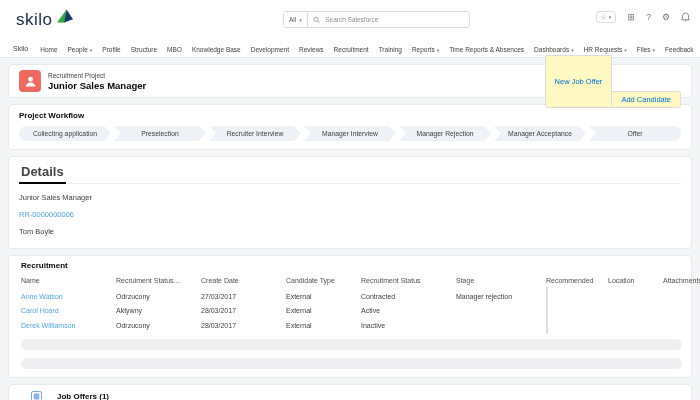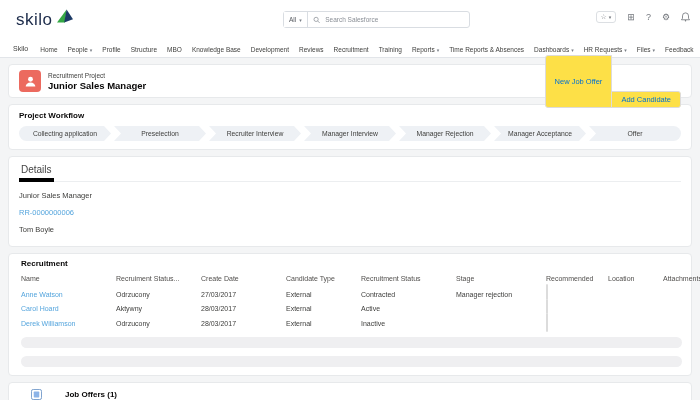--- a/index.html
+++ b/index.html
@@ -42,58 +42,58 @@
   .content { padding:6px 8px; }
   .card { background:#fff; border:1px solid #e7e9eb; border-radius:4px; margin-bottom:6px; }
   
   .record-header { display:flex; align-items:center; justify-content:space-between; padding:5px 10px; height:34px; }
   .rec-left { display:flex; align-items:center; gap:7px; }
   .rec-icon { width:22px; height:22px; border-radius:4px; background:#ec6a5f;
     display:flex; align-items:center; justify-content:center; }
   .entity { font-size:6.5px; color:#3e3e3c; }
   .title { font-size:9.5px; font-weight:bold; color:#080707; margin-top:1px; }
   .btn-group { display:flex; }
-  .btn { font-size:7.5px; color:#0070d2; background:#fde047; border:1px solid #dddbda;
+  .btn { font-size:7.5px; color:#0070d2; background:#fef9c3; border:1px solid #dddbda;
     padding:3px 9px; margin-left:-1px; cursor:pointer; font-family:inherit; white-space:nowrap; }
   .btn:first-child { border-radius:3px 0 0 3px; }
   .btn:last-child { border-radius:0 3px 3px 0;margin-top:36px; }
   
   .workflow { padding:6px 10px 8px; }
   .sec-title { font-size:8px; font-weight:bold; color:#080707; }
   .stages { display:flex; gap:3px; margin-top:6px; }
   .stage { flex:1; height:15px; background:#eef1f5; color:#3e3e3c; font-size:6.8px;
     display:flex; align-items:center; justify-content:center; cursor:pointer; white-space:nowrap;
     clip-path:polygon(0 0, calc(100% - 7px) 0, 100% 50%, calc(100% - 7px) 100%, 0 100%, 7px 50%); }
   .stage.first { clip-path:polygon(0 0, calc(100% - 7px) 0, 100% 50%, calc(100% - 7px) 100%, 0 100%);
     border-radius:8px 0 0 8px; }
   .stage.last { clip-path:polygon(0 0, 100% 0, 100% 100%, 0 100%, 7px 50%); border-radius:0 8px 8px 0; }
   
   .details { padding:5px 10px 8px; }
   .tabrow { border-bottom:1px solid #eceef0; display:flex; }
-  .dtab { font-size:10px; font-weight:normal; color:#444; padding:2px 2px 3px;
-    border-bottom:4px solid #000000; margin-bottom:-1px; cursor:pointer; }
+  .dtab { font-size:13px; font-weight:bold; color:#444; padding:2px 2px 3px;
+    border-bottom:2px solid #000000; margin-bottom:-1px; cursor:pointer; }
   .fields { display:flex; margin-top:5px; }
   .fcol { width:50%; display:flex; flex-direction:column; }
   .fval { font-size:7.5px; color:#3e3e3c; padding:4px 0 4px; }
   .fval.link { color:#55a5dd; cursor:pointer; }
   
   .candidates { padding:5px 0 8px; }
   .candidates .sec-title { padding:0 12px; }
   .tbl { margin-top:4px; }
   .thead, .trow { display:grid; grid-template-columns:95px 85px 85px 75px 95px 90px 62px 55px 1fr;
     align-items:center; padding-left:12px; }
   .th { font-size:7px; color:#514f4d; padding:3px 0; white-space:nowrap; }
   .trow { height:14.5px; }
   .td { font-size:7px; color:#3e3e3c; white-space:nowrap; }
   .td.link { color:#55a5dd; cursor:pointer; }
   .cb { width:7px; height:7px; border:1px solid #dcdcdc; background:#f5f5f5; border-radius:1.5px; cursor:pointer; }
   .ph-bar { height:11px; background:#efeff1; border-radius:6px; margin:8px 9px 0 12px; }
   
   .joboffers { padding:6px 10px 8px; }
-  .jo-head { display:flex; align-items:center; gap:23px;padding-left:12px; }
+  .jo-head { display:flex; align-items:center; gap:15px;padding-left:12px; }
 </style>
 </head>
 <body>
 
 <div class="app">
 
   <header class="topbar">
     <div class="logo">
       <span class="logo-text">skilo</span>
       <svg class="logo-mark" width="20" height="16" viewBox="0 0 24 20">

